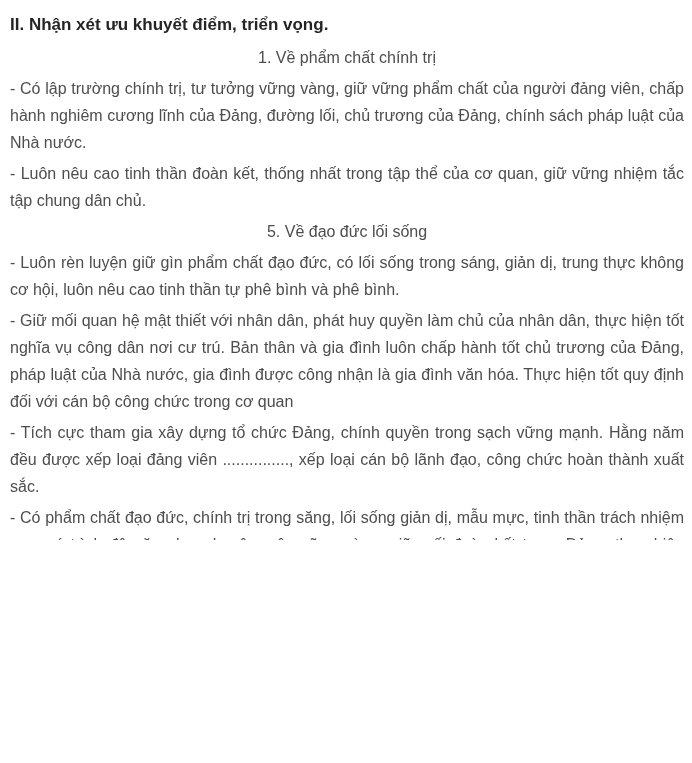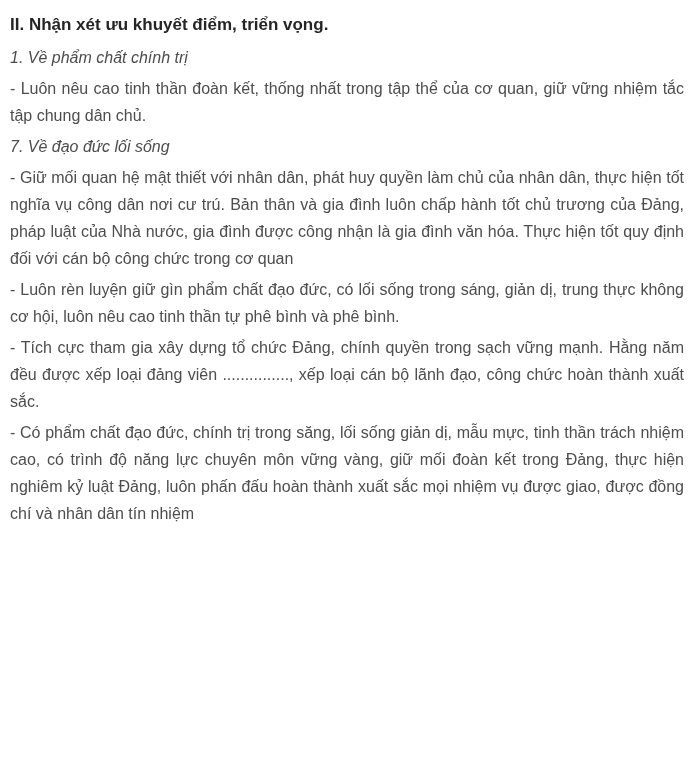--- a/index.html
+++ b/index.html
@@ -25,33 +25,33 @@
     text-align: left;
   }
   .doc-par {
     margin: 0 0 4px 0;
     font-size: 16px;
     line-height: 27px;
     color: var(--text-color, #4d4d4d);
     text-align: justify;
   }
   .doc-sub {
-    text-align: left;
-    font-style: italic;
+    text-align: center;
   }
 </style>
 </head>
 <body>
 
 <div class="page">
   <h2 class="doc-heading">II. Nhận xét ưu khuyết điểm, triển vọng.</h2>
 
   <p class="doc-par doc-sub">1. Về phẩm chất chính trị</p>
+  <p class="doc-par">- Có lập trường chính trị, tư tưởng vững vàng, giữ vững phẩm chất của người đảng viên, chấp hành nghiêm cương lĩnh của Đảng, đường lối, chủ trương của Đảng, chính sách pháp luật của Nhà nước.</p>
   <p class="doc-par">- Luôn nêu cao tinh thần đoàn kết, thống nhất trong tập thể của cơ quan, giữ vững nhiệm tắc tập chung dân chủ.</p>
 
-  <p class="doc-par doc-sub">7. Về đạo đức lối sống</p>
+  <p class="doc-par doc-sub">5. Về đạo đức lối sống</p>
+  <p class="doc-par">- Luôn rèn luyện giữ gìn phẩm chất đạo đức, có lối sống trong sáng, giản dị, trung thực không cơ hội, luôn nêu cao tinh thần tự phê bình và phê bình.</p>
   <p class="doc-par">- Giữ mối quan hệ mật thiết với nhân dân, phát huy quyền làm chủ của nhân dân, thực hiện tốt nghĩa vụ công dân nơi cư trú. Bản thân và gia đình luôn chấp hành tốt chủ trương của Đảng, pháp luật của Nhà nước, gia đình được công nhận là gia đình văn hóa. Thực hiện tốt quy định đối với cán bộ công chức trong cơ quan</p>
-  <p class="doc-par">- Luôn rèn luyện giữ gìn phẩm chất đạo đức, có lối sống trong sáng, giản dị, trung thực không cơ hội, luôn nêu cao tinh thần tự phê bình và phê bình.</p>
 
   <p class="doc-par">- Tích cực tham gia xây dựng tổ chức Đảng, chính quyền trong sạch vững mạnh. Hằng năm đều được xếp loại đảng viên ..............., xếp loại cán bộ lãnh đạo, công chức hoàn thành xuất sắc.</p>
 
   <p class="doc-par">- Có phẩm chất đạo đức, chính trị trong săng, lối sống giản dị, mẫu mực, tinh thần trách nhiệm cao, có trình độ năng lực chuyên môn vững vàng, giữ mối đoàn kết trong Đảng, thực hiện nghiêm kỷ luật Đảng, luôn phấn đấu hoàn thành xuất sắc mọi nhiệm vụ được giao, được đồng chí và nhân dân tín nhiệm</p>
 </div>
 
 </body></html>

